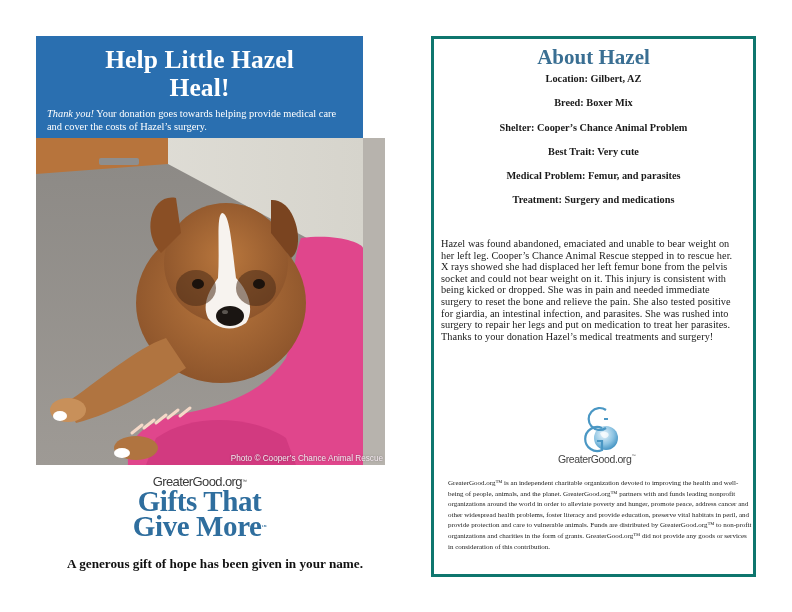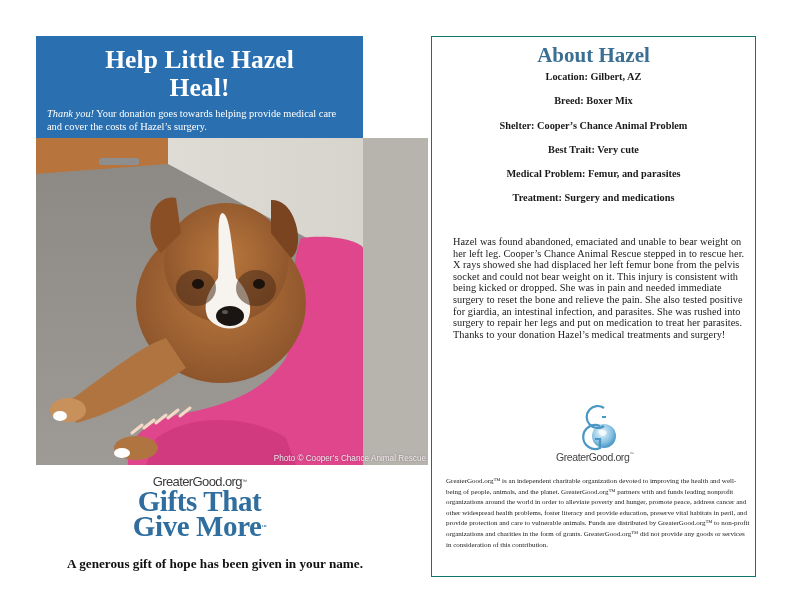--- a/index.html
+++ b/index.html
@@ -25,21 +25,21 @@
       padding-top: 10px;
       letter-spacing: 0.1px;
     }
     .header-thanks {
       font-size: 10.4px; line-height: 13px;
       padding: 5px 10px 0 11px;
     }
     .header-thanks em { font-style: italic; }
 
     .photo {
-      position: absolute; left: 0; top: 102px; width: 392px; height: 327px;
+      position: absolute; left: 0; top: 102px; width: 349px; height: 327px;
       overflow: hidden;
       background: #b7b3ad;
     }
     .photo svg { display: block; }
     .photo-credit {
       position: absolute; right: 2px; bottom: 2px;
       font-family: "Liberation Sans", "DejaVu Sans", sans-serif;
       font-size: 8.2px; color: #f4e9f0;
       text-shadow: 0 0 2px rgba(0,0,0,0.35);
     }
@@ -62,34 +62,34 @@
     }
     .tagline {
       position: absolute; left: 0; top: 520px; width: 327px; text-align: right;
       font-size: 13.2px; font-weight: bold; color: #111;
       white-space: nowrap;
     }
 
     
     .right-panel {
       position: absolute; left: 431px; top: 36px; width: 325px; height: 541px;
-      border: 1px solid #0f766e;
+      border: 3px solid #0f766e;
       background: #ffffff;
     }
     .about-title {
       text-align: center;
       font-size: 21px; color: #3a6f93;
       margin-top: 5px; line-height: 26px;
     }
     .facts { list-style: none; text-align: center; margin-top: 2px; font-weight: bold; }
     .facts li {
       font-size: 10.3px; line-height: 13px; margin-bottom: 11.3px; color: #1a1a1a;
     }
     .story {
-      position: absolute; left: 21px; top: 199px; width: 300px;
+      position: absolute; left: 7px; top: 199px; width: 300px;
       font-size: 10.3px; line-height: 11.6px; color: #1a1a1a;
       letter-spacing: 0.05px;
     }
     .gg-logo {
       position: absolute; left: 110px; top: 362px; width: 105px; height: 70px;
     }
     .gg-logo-text {
       position: absolute; left: 0; top: 52px; width: 105px; text-align: center;
       font-family: "Liberation Sans", "DejaVu Sans", sans-serif;
       font-size: 10.5px; color: #444; letter-spacing: -0.4px;

